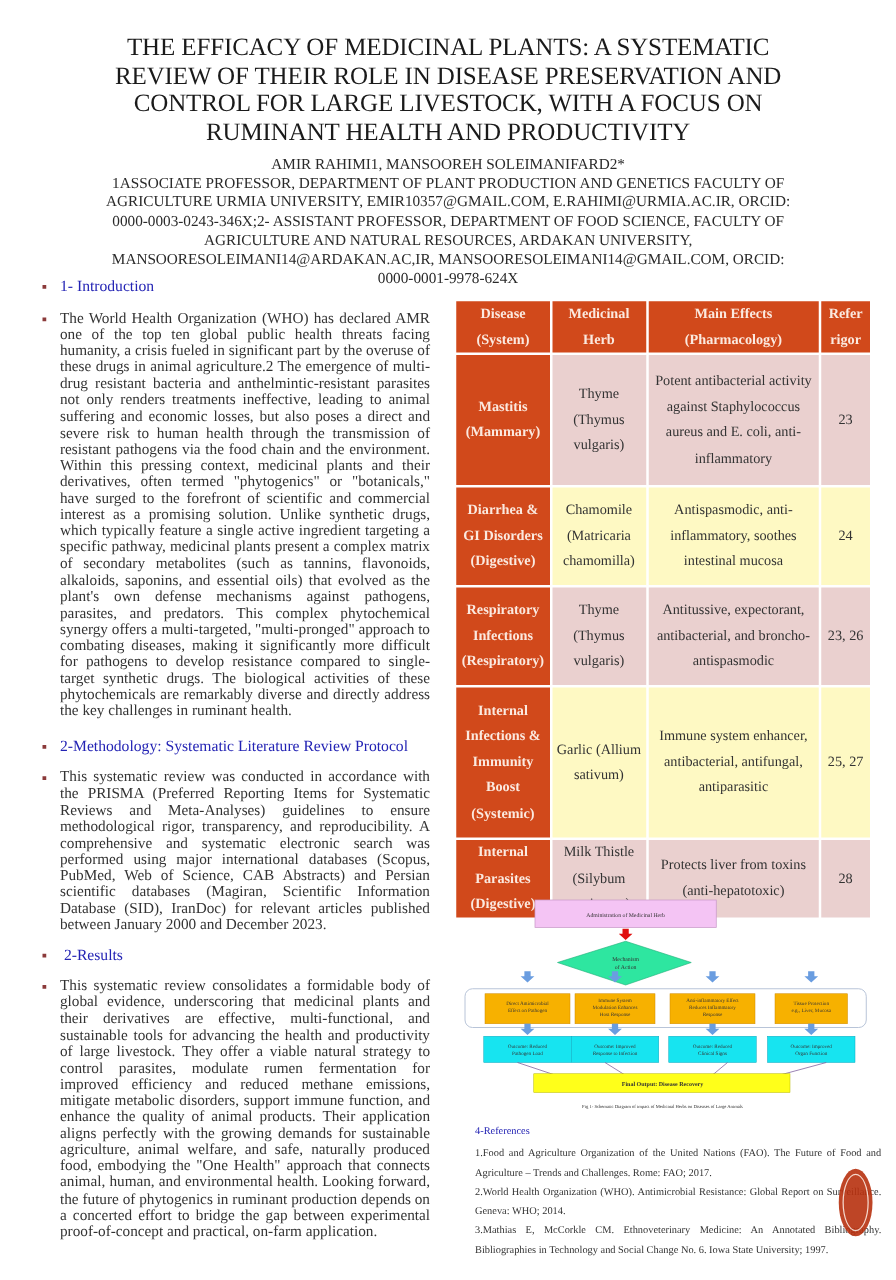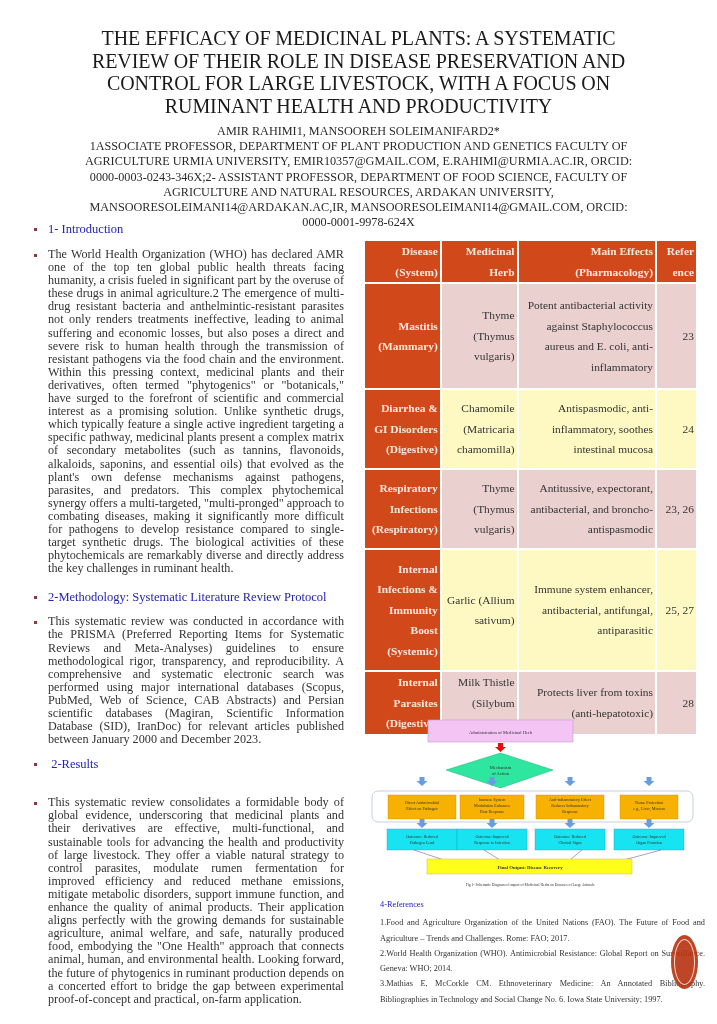--- a/index.html
+++ b/index.html
@@ -10,21 +10,21 @@
   .authors { position:absolute; left:20px; top:124px; width:677px; text-align:center;
              font-size:12.2px; line-height:15.2px; color:#2a2a2a; }
   .authors .line { display:block; white-space:nowrap; }
   .left { position:absolute; left:34px; top:220px; width:310px; }
   .item { position:relative; padding-left:14px; }
   .bullet { position:absolute; left:0; width:3px; height:3px; background:#8b3a3a; }
   .heading { color:#2323b4; font-size:12.5px; line-height:14px; }
   .para { font-size:12.2px; line-height:13.1px; text-align:justify; color:#333; }
   .table-wrap { position:absolute; left:363px; top:239px; width:335px; }
   table { border-collapse:separate; border-spacing:2px; width:100%; table-layout:fixed; }
-  th, td { text-align:right; font-size:11.4px; line-height:20.5px; padding:0 2px; vertical-align:middle; }
+  th, td { text-align:center; font-size:11.4px; line-height:20.5px; padding:0 2px; vertical-align:middle; }
   th { background:#d1491b; color:#fbe9df; font-weight:bold; height:36px; overflow:hidden; }
   td.disease { background:#d1491b; color:#fbe9df; font-weight:bold; }
   tr.odd td.cell { background:#ead0cf; color:#333; }
   tr.even td.cell { background:#fef9c3; color:#333; }
   .diagram { position:absolute; left:370px; top:718px; width:340px; height:175px; }
   .diagram svg { width:340px; height:175px; display:block; }
   .refs { position:absolute; left:380px; top:897px; width:325px; font-size:8.3px; line-height:15.3px; color:#333; }
   .refs .rh { color:#2323b4; margin-bottom:3px; }
   .refs .r { text-align:justify; text-align-last:left; }
   .seal { position:absolute; left:671px; top:935px; width:27px; height:54px; border-radius:50%;
@@ -66,21 +66,21 @@
     <div class="heading">2-Methodology: Systematic Literature Review Protocol</div>
   </div>
   <div class="item" style="margin-top:11px;">
     <span class="bullet" style="top:6px;"></span>
     <div class="para">This systematic review was conducted in accordance with the PRISMA (Preferred Reporting Items for Systematic Reviews and Meta-Analyses) guidelines to ensure methodological rigor, transparency, and reproducibility. A comprehensive and systematic electronic search was performed using major international databases (Scopus, PubMed, Web of Science, CAB Abstracts) and Persian scientific databases (Magiran, Scientific Information Database (SID), IranDoc) for relevant articles published between January 2000 and December 2023.</div>
   </div>
   <div class="item" style="margin-top:11px;">
     <span class="bullet" style="top:6px;"></span>
     <div class="heading" style="white-space:pre;"> 2-Results</div>
   </div>
-  <div class="item" style="margin-top:25px;">
+  <div class="item" style="margin-top:11px;">
     <span class="bullet" style="top:6px;"></span>
     <div class="para">This systematic review consolidates a formidable body of global evidence, underscoring that medicinal plants and their derivatives are effective, multi-functional, and sustainable tools for advancing the health and productivity of large livestock. They offer a viable natural strategy to control parasites, modulate rumen fermentation for improved efficiency and reduced methane emissions, mitigate metabolic disorders, support immune function, and enhance the quality of animal products. Their application aligns perfectly with the growing demands for sustainable agriculture, animal welfare, and safe, naturally produced food, embodying the "One Health" approach that connects animal, human, and environmental health. Looking forward, the future of phytogenics in ruminant production depends on a concerted effort to bridge the gap between experimental proof-of-concept and practical, on-farm application.</div>
   </div>
 </div>
 
 <div class="table-wrap">
   <table>
     <colgroup>
       <col style="width:23%">
         <col style="width:23%">
@@ -89,21 +89,21 @@
     </colgroup>
     <thead>
       <tr>
         <th style="white-space:pre-line;">Disease
 (System)</th>
         <th style="white-space:pre-line;">Medicinal
 Herb</th>
         <th style="white-space:pre-line;">Main Effects
 (Pharmacology)</th>
         <th style="white-space:pre-line;">Refer
-ence</th>
+rigor</th>
       </tr>
     </thead>
     <tbody>
       <tr class="odd" style="height:104px;">
         <td class="disease">Mastitis (Mammary)</td>
         <td class="cell">Thyme (Thymus vulgaris)</td>
         <td class="cell">Potent antibacterial activity against Staphylococcus aureus and E. coli, anti-inflammatory</td>
         <td class="cell">23</td>
       </tr>
       <tr class="even" style="height:78px;">

